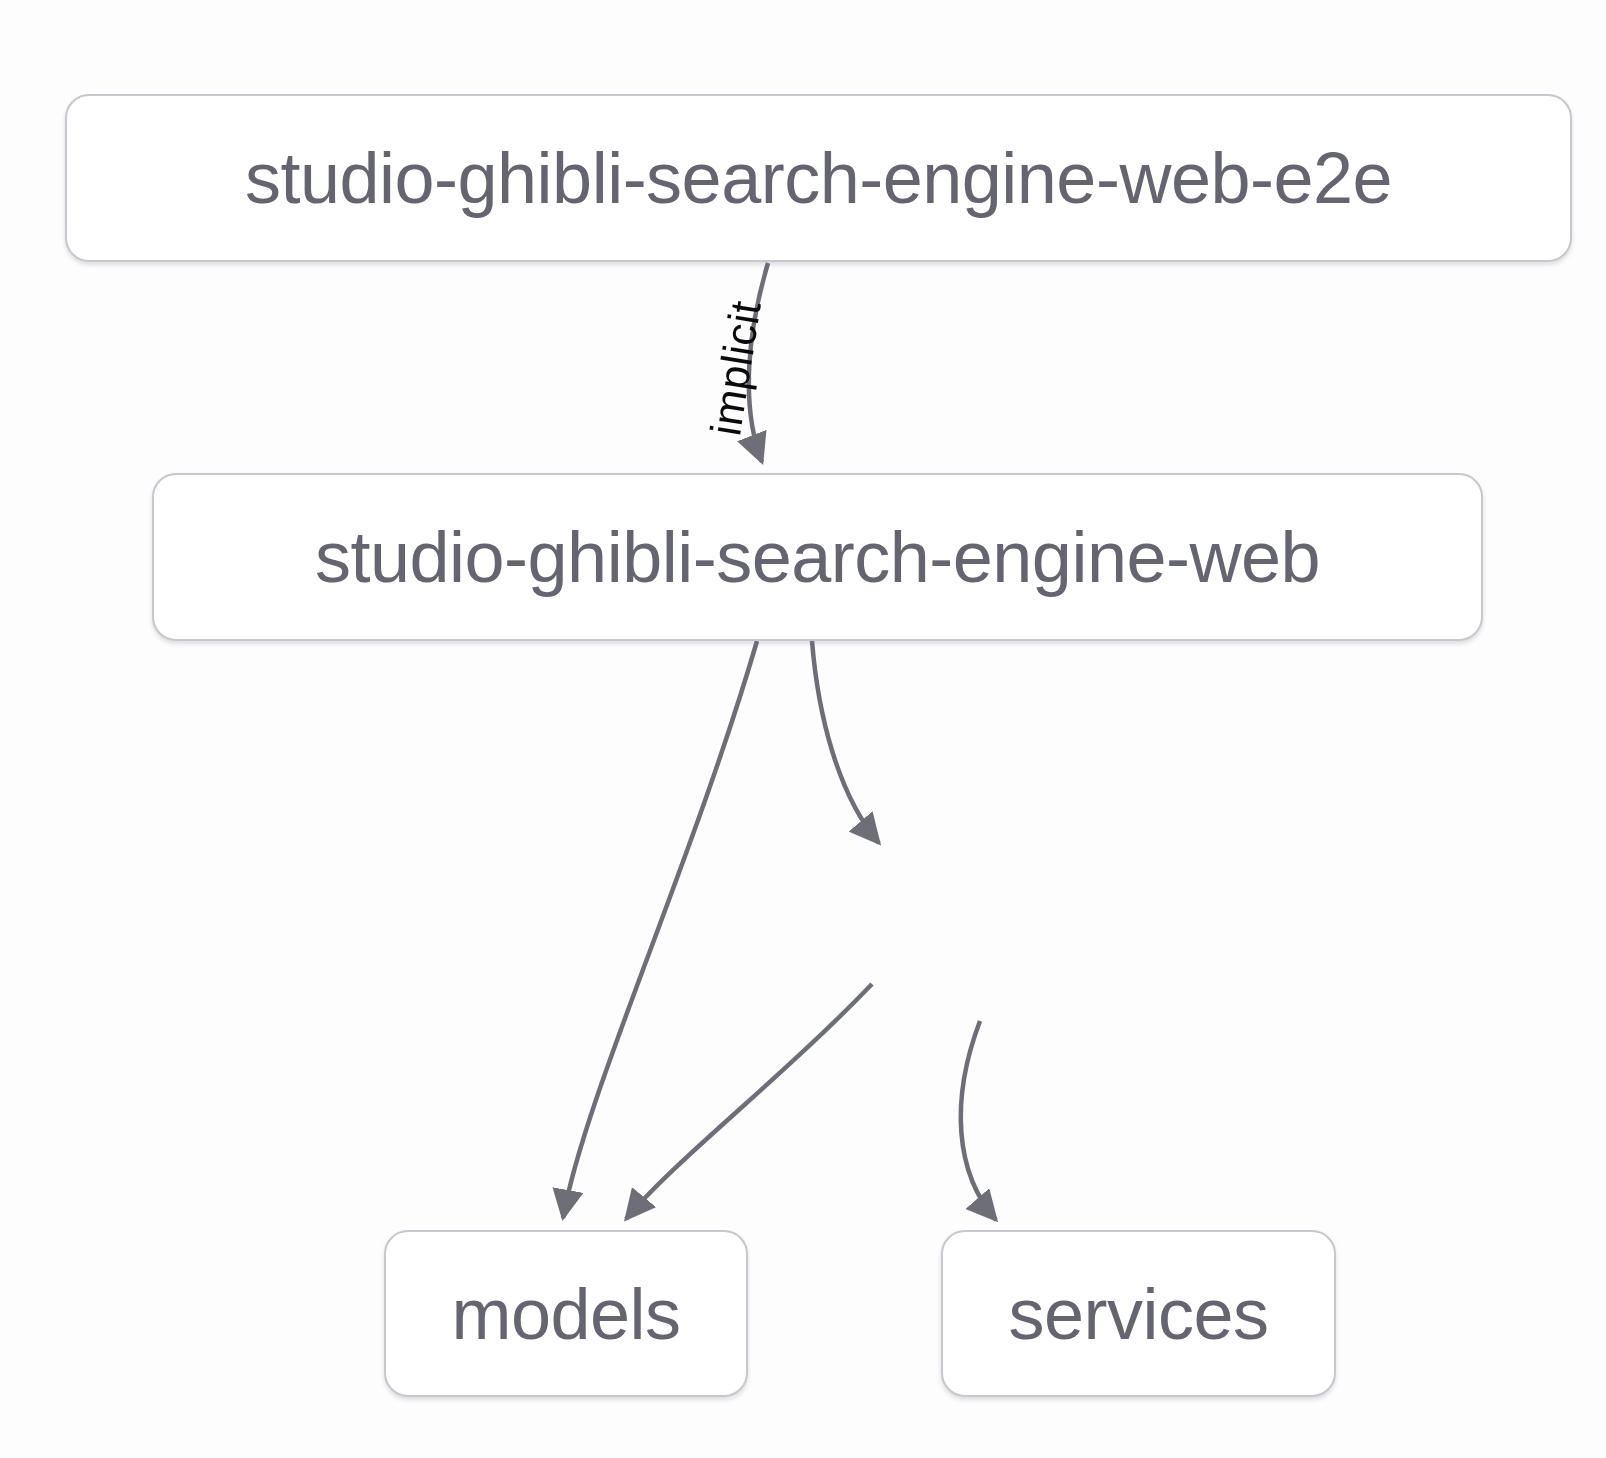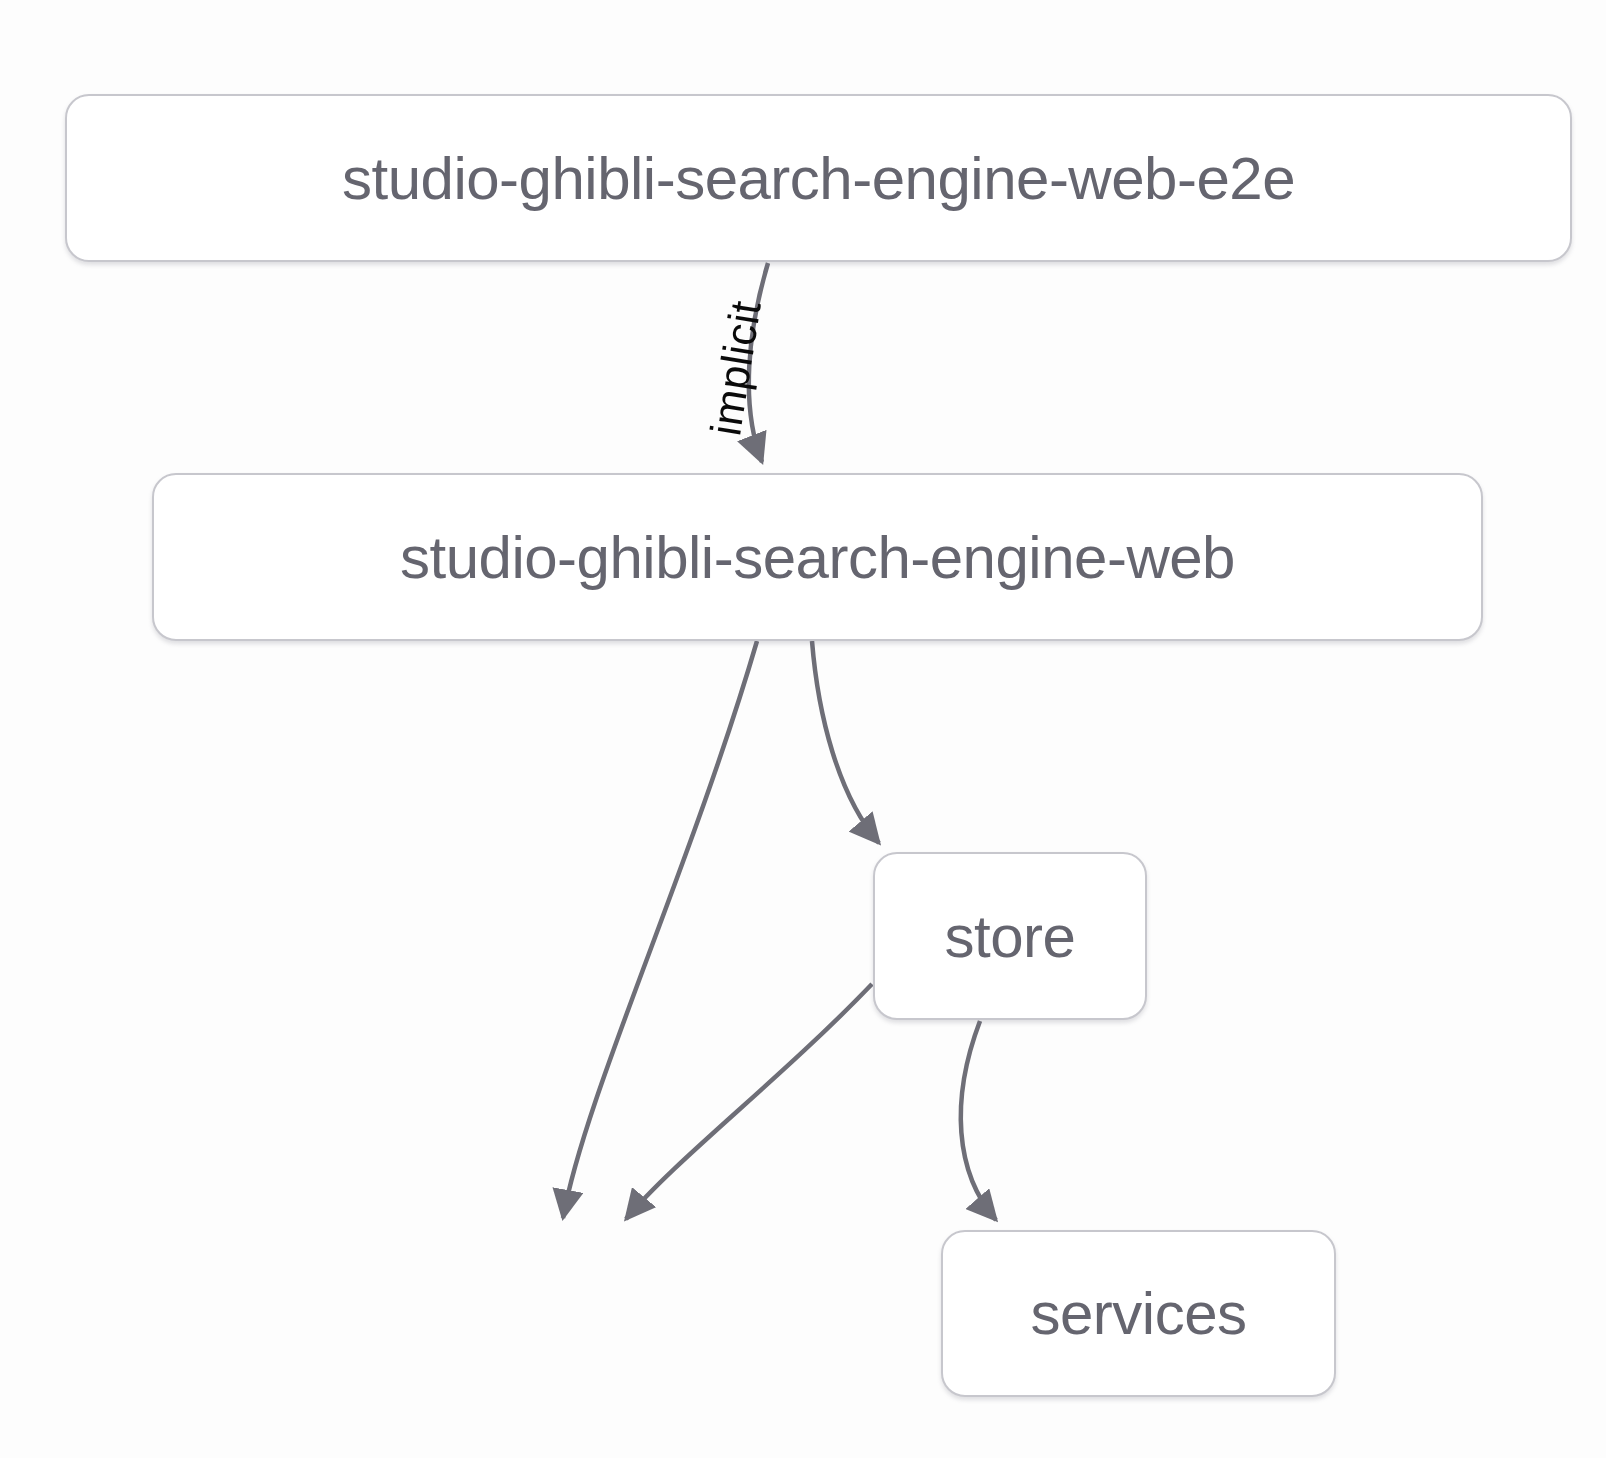--- a/index.html
+++ b/index.html
@@ -25,21 +25,21 @@
   .node {
     position: absolute;
     box-sizing: border-box;
     background: #ffffff;
     border: 2.5px solid #c7c7cd;
     border-radius: 24px;
     display: flex;
     align-items: center;
     justify-content: center;
     color: #65656f;
-    font-size: 60px;
+    font-size: 72px;
     letter-spacing: -0.5px;
     white-space: nowrap;
     box-shadow: 0 3px 4px rgba(120,120,130,0.22);
   }
   #node-e2e      { left: 65px;  top: 94px;   width: 1507px; height: 168px; }
   #node-web      { left: 152px; top: 473px;  width: 1331px; height: 168px; text-align: center; }
   #node-store    { left: 873px; top: 852px;  width: 274px;  height: 168px; }
   #node-models   { left: 384px; top: 1230px; width: 364px;  height: 167px; }
   #node-services { left: 893px; top: 1230px; width: 395px;  height: 167px; margin-left: 48px; }
   .edge-label {
@@ -76,18 +76,18 @@
 
     <path d="M 980,1021 C 950,1100 955,1173 996,1220" fill="none" stroke="#6e6e77" stroke-width="4.5" marker-end="url(#arrow)"></path>
   </svg>
 
   <div class="edge-label">implicit</div>
 
   <div class="node" id="node-e2e">studio-ghibli-search-engine-web-e2e</div>
 
   <div class="node" id="node-web">studio-ghibli-search-engine-web</div>
 
-  <div class="node" id="node-store">store</div>
 
+  <div class="node" id="node-models">models</div>
 
   <div class="node" id="node-services">services</div>
 
 </div>
 
 </body></html>

